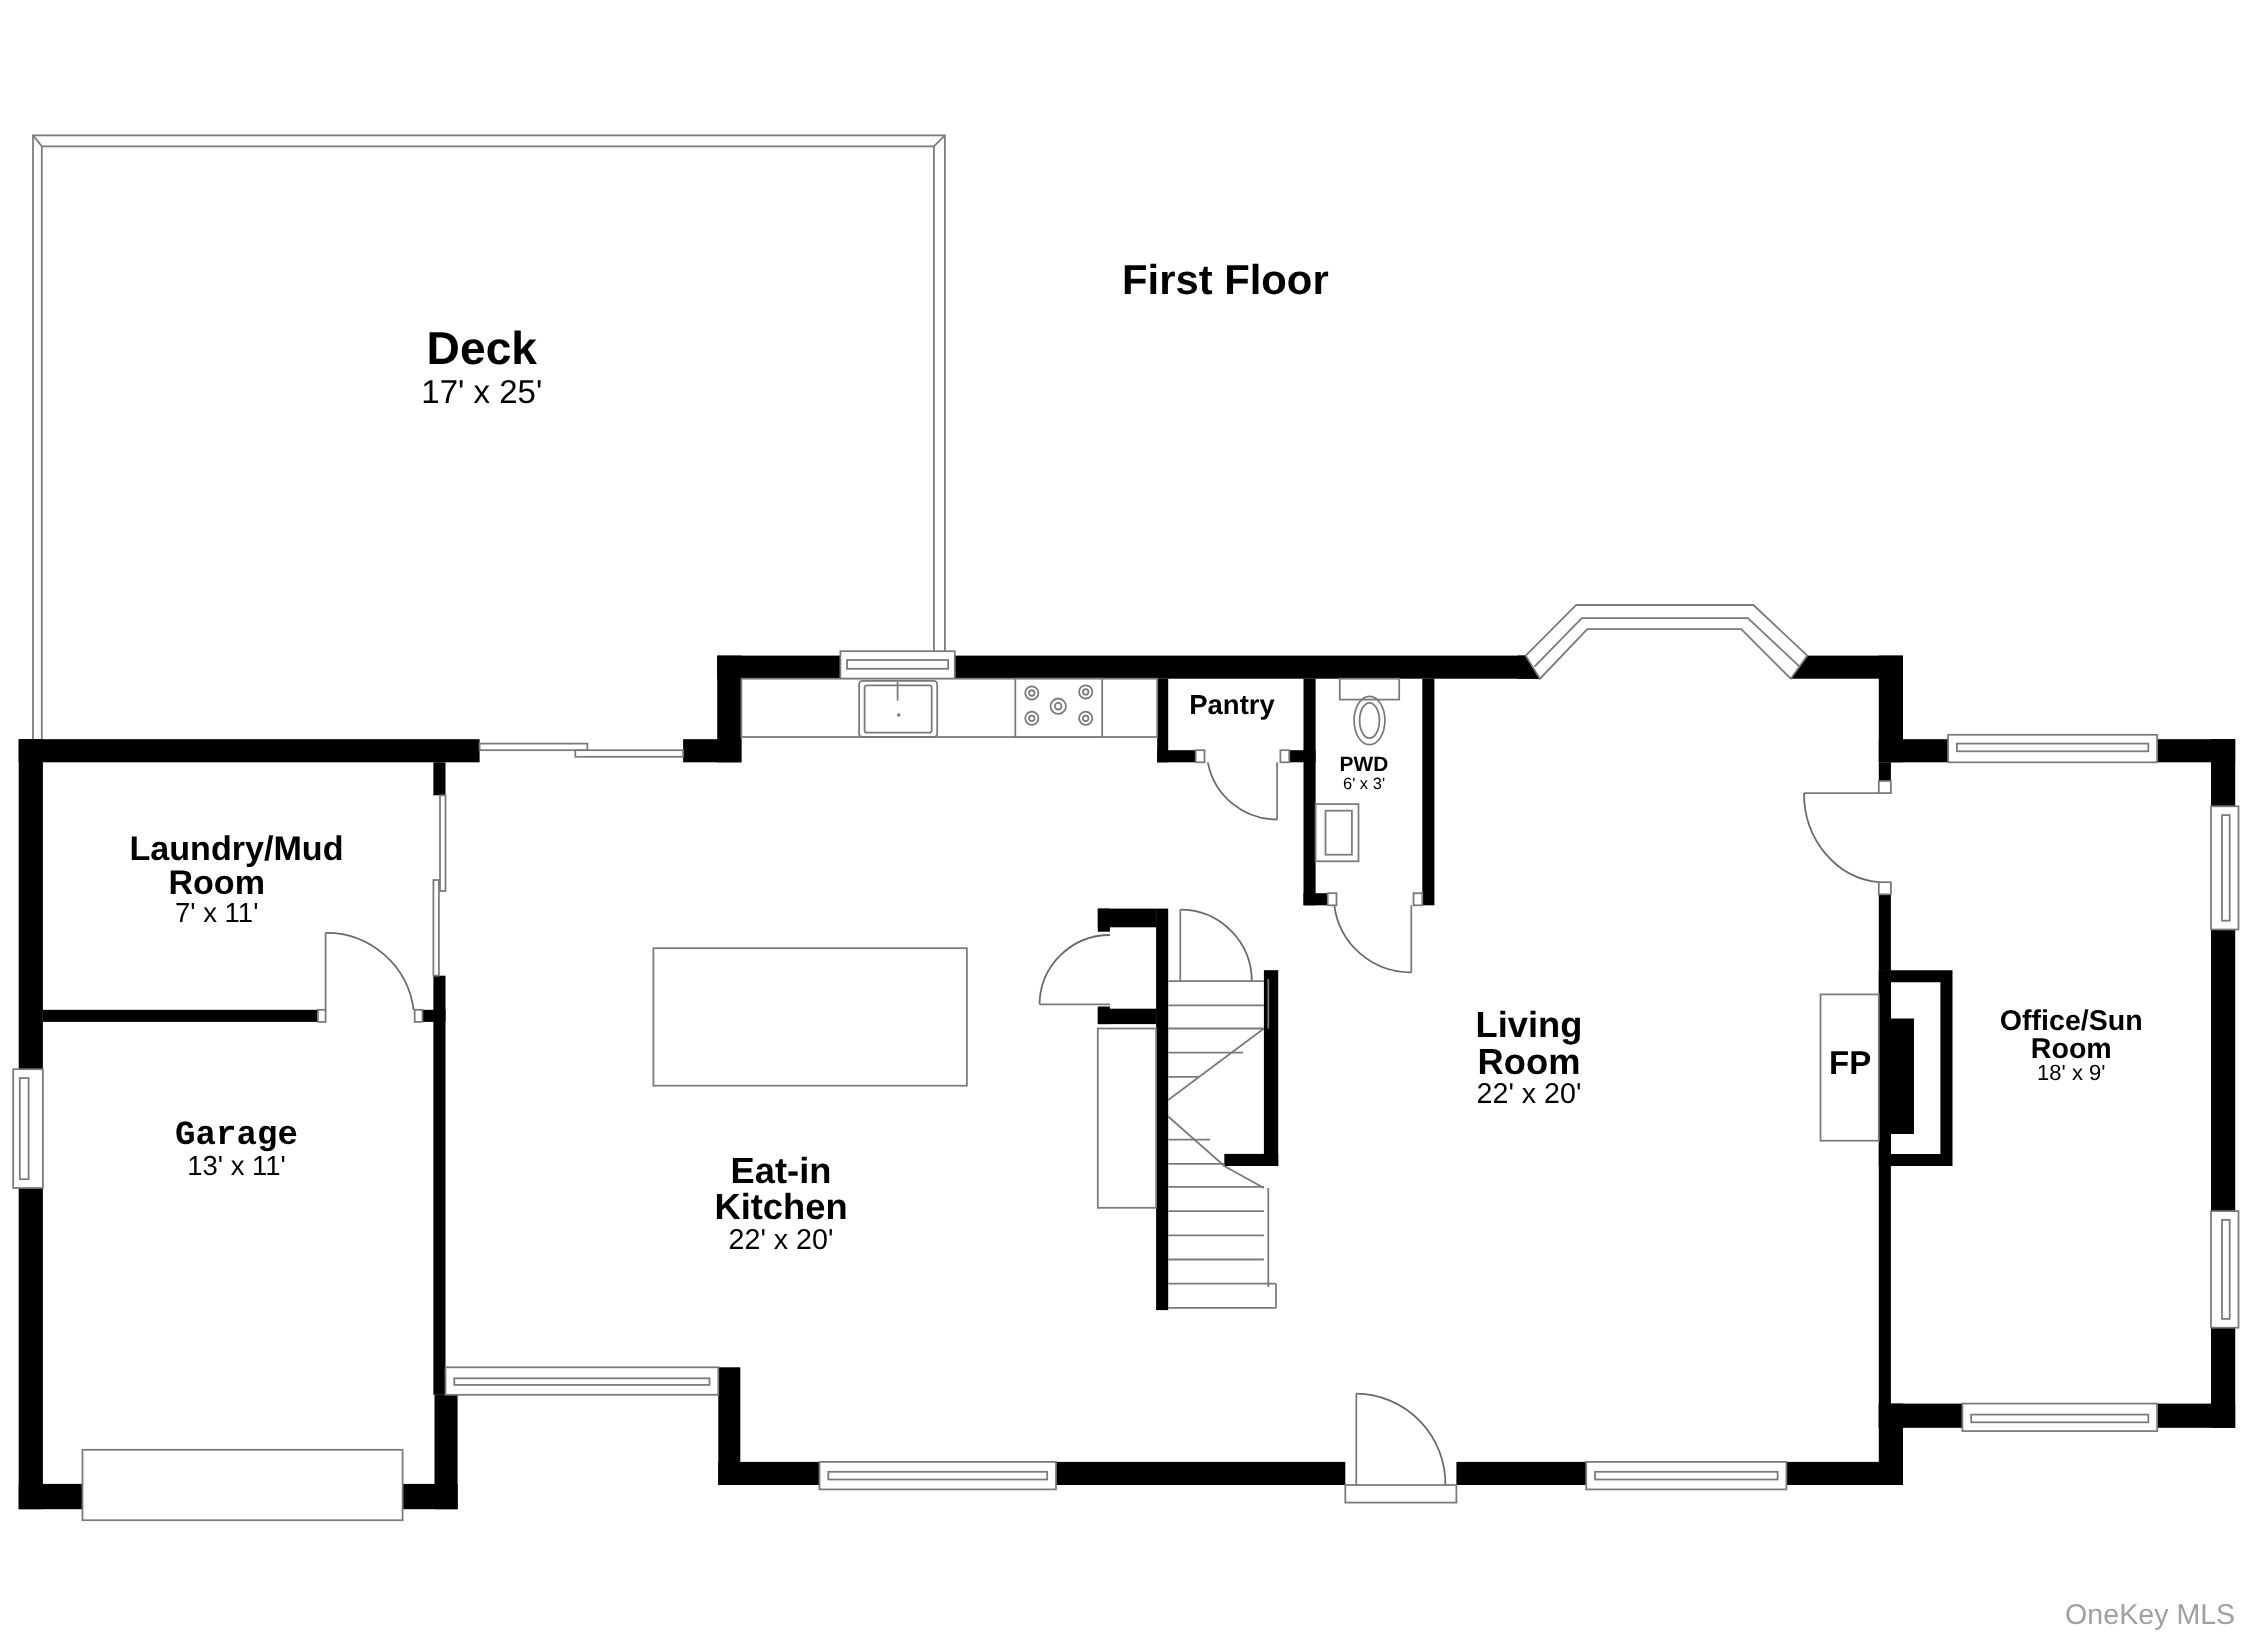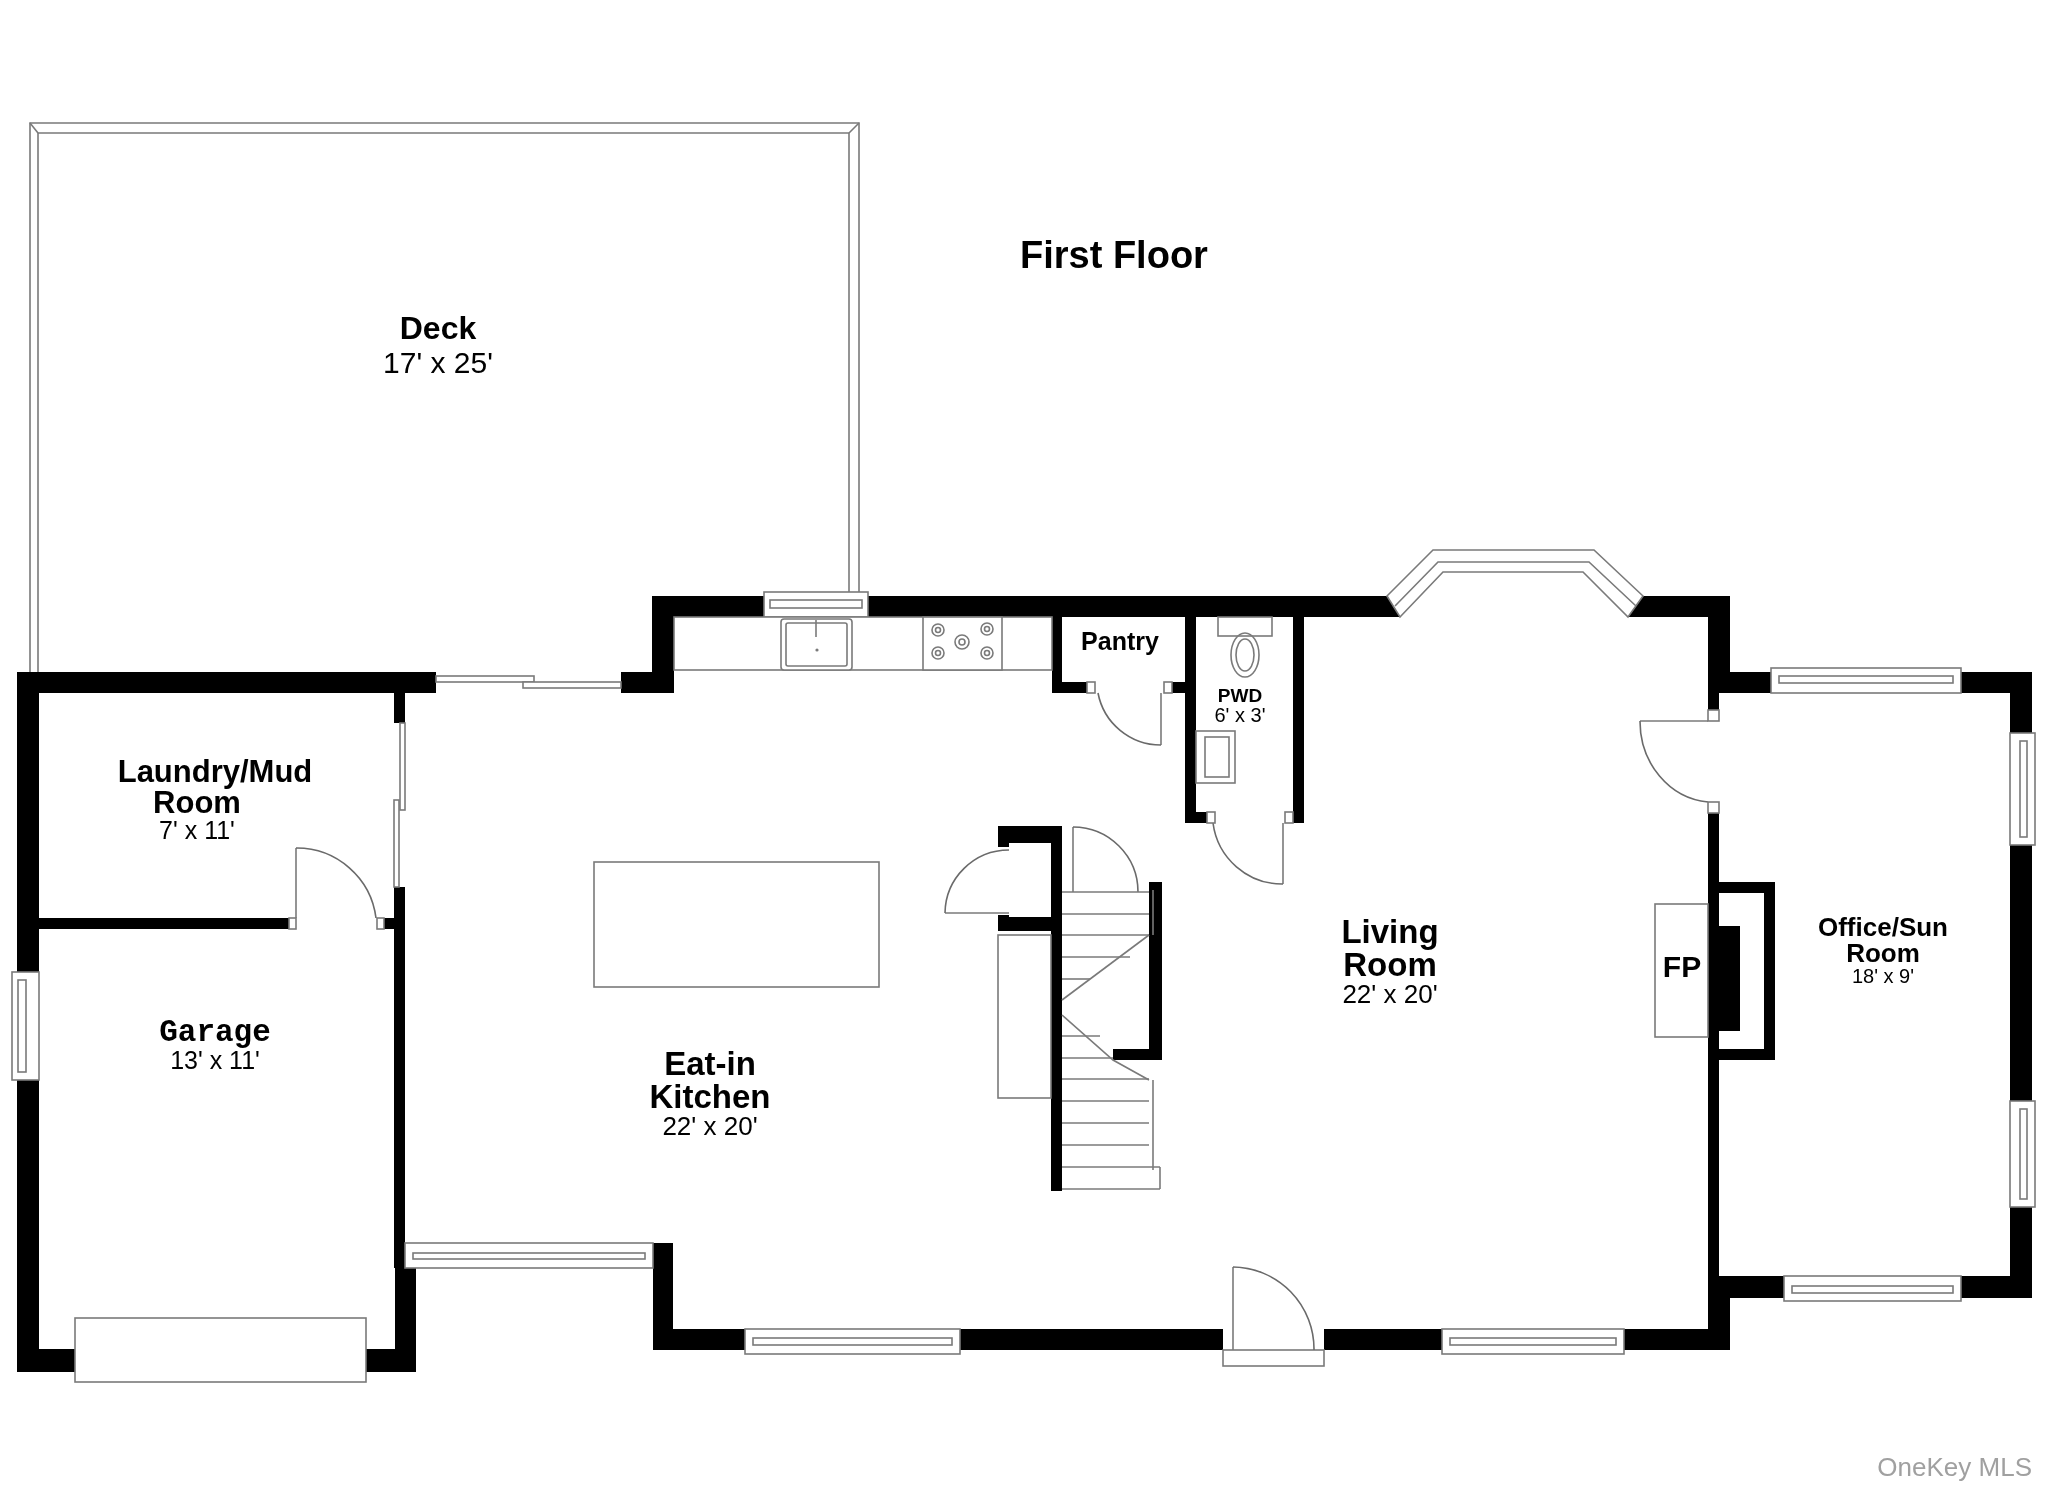--- a/index.html
+++ b/index.html
@@ -216,21 +216,21 @@
       <line class="line" x1="1153" y1="890" x2="1153" y2="935"></line>
       <line class="line" x1="1153" y1="1080" x2="1153" y2="1170"></line>
       <line class="line" x1="1160" y1="1167" x2="1160" y2="1189"></line>
     </g>
   </g>
 </svg>
 
 <div class="title" style="left:1020px; top:234px;">First Floor</div>
 
 <div class="label" style="left:438px; top:296px;">
-  <span class="room-name" style="font-size:32px;margin-top:16px;">Deck</span>
+  <span class="room-name" style="font-size:42px;">Deck</span>
   <span class="room-dim" style="font-size:30px; margin-top:4px;">17' x 25'</span>
 </div>
 
 <div class="label" style="left:197px; top:756px;">
   <span class="room-name" style="font-size:31px;margin-left:36px;">Laundry/Mud</span>
   <span class="room-name" style="font-size:31px;">Room</span>
   <span class="room-dim" style="font-size:25px;">7' x 11'</span>
 </div>
 
 <div class="label" style="left:215px; top:1017px;">
@@ -243,21 +243,21 @@
   <span class="room-name" style="font-size:33px;">Kitchen</span>
   <span class="room-dim" style="font-size:26px;">22' x 20'</span>
 </div>
 
 <div class="label" style="left:1120px; top:629px;">
   <span class="room-name" style="font-size:25px;">Pantry</span>
 </div>
 
 <div class="label" style="left:1240px; top:686px;">
   <span class="room-name" style="font-size:19px;">PWD</span>
-  <span class="room-dim" style="font-size:20px;">6' x 3'</span>
+  <span class="room-dim" style="font-size:15px;">6' x 3'</span>
 </div>
 
 <div class="label" style="left:1390px; top:915px;">
   <span class="room-name" style="font-size:33px;">Living</span>
   <span class="room-name" style="font-size:33px;">Room</span>
   <span class="room-dim" style="font-size:26px;">22' x 20'</span>
 </div>
 
 <div class="label" style="left:1883px; top:914px;">
   <span class="room-name" style="font-size:26px;">Office/Sun</span>

